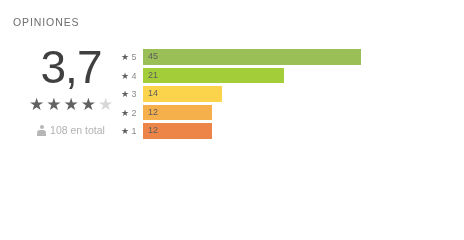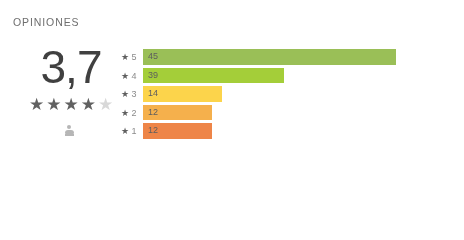--- a/index.html
+++ b/index.html
@@ -194,45 +194,46 @@
       <span class="big-star">★</span>
       <span class="big-star empty">★</span>
     </div>
 
     <div id="total-row">
       <span class="person-icon">
         <span class="head"></span>
         <span class="body"></span>
         <span class="base"></span>
       </span>
+      <span id="total-label">108 en total</span>
     </div>
   </div>
 
   <div id="histogram">
 
     <div class="hist-row">
       <span class="hist-label">
         <span class="mini-star">★</span>
         <span class="star-num">5</span>
       </span>
       <span class="bar-track">
-        <span class="bar-fill" style="width: 253px; background-color: rgb(154, 191, 87);">
+        <span class="bar-fill" style="width: 218px; background-color: rgb(154, 191, 87);">
           <span class="bar-count">45</span>
         </span>
       </span>
     </div>
 
     <div class="hist-row">
       <span class="hist-label">
         <span class="mini-star">★</span>
         <span class="star-num">4</span>
       </span>
       <span class="bar-track">
         <span class="bar-fill" style="width: 141px; background-color: rgb(164, 206, 57);">
-          <span class="bar-count">39</span>
+          <span class="bar-count">21</span>
         </span>
       </span>
     </div>
 
     <div class="hist-row">
       <span class="hist-label">
         <span class="mini-star">★</span>
         <span class="star-num">3</span>
       </span>
       <span class="bar-track">

